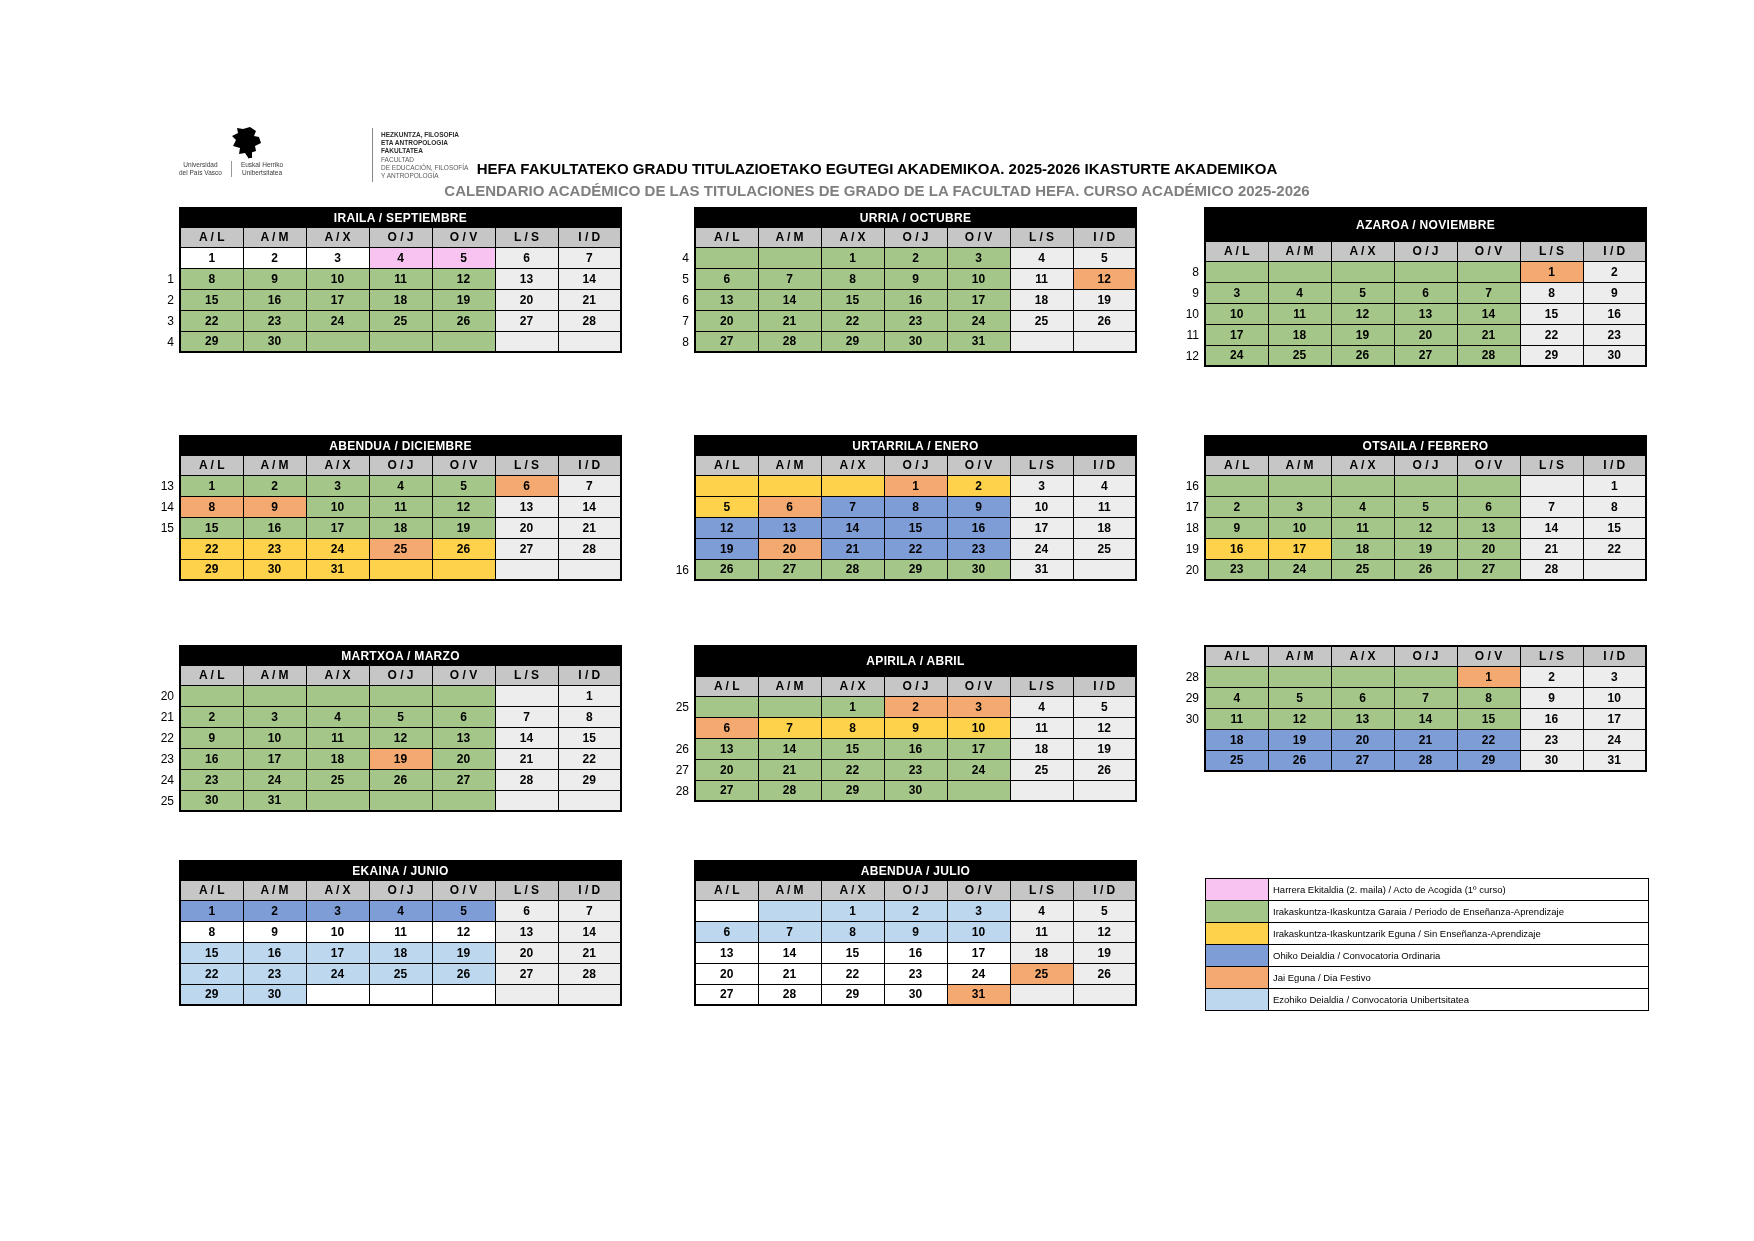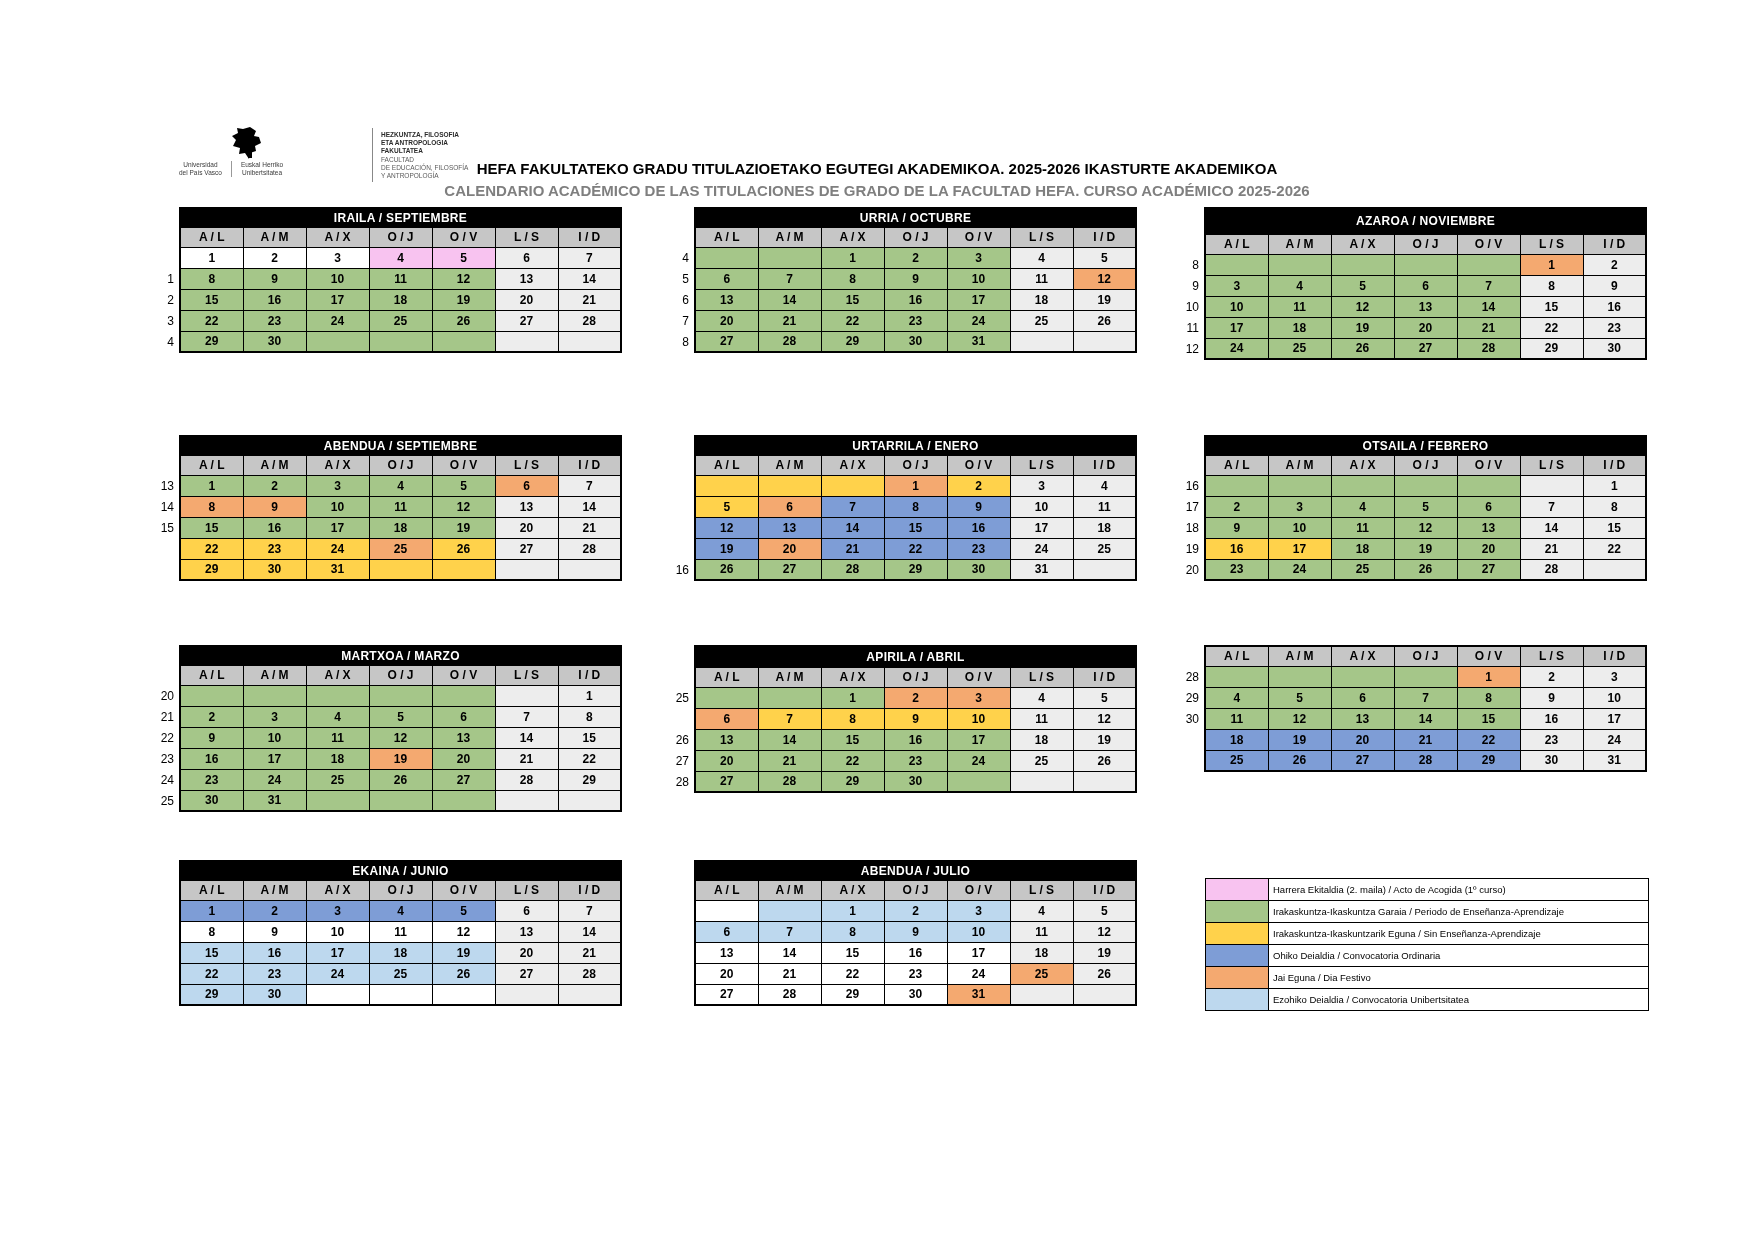--- a/index.html
+++ b/index.html
@@ -240,21 +240,21 @@
           <col style="width: 26px;">
           <col style="width: 63px;">
           <col style="width: 63px;">
           <col style="width: 63px;">
           <col style="width: 63px;">
           <col style="width: 63px;">
           <col style="width: 63px;">
           <col style="width: 63px;">
         </colgroup>
         <tbody>
-          <tr style="height: 26px;">
+          <tr style="height: 33px;">
             <td class="wk"></td>
             <td class="mtitle" colspan="7">AZAROA / NOVIEMBRE</td>
           </tr>
           <tr style="height: 20px;">
             <td class="wk"></td>
             <td class="hd">A / L</td>
             <td class="hd">A / M</td>
             <td class="hd">A / X</td>
             <td class="hd">O / J</td>
             <td class="hd">O / V</td>
@@ -320,21 +320,21 @@
           <col style="width: 63px;">
           <col style="width: 63px;">
           <col style="width: 63px;">
           <col style="width: 63px;">
           <col style="width: 63px;">
           <col style="width: 63px;">
         </colgroup>
         <tbody>
           <tr style="height: 19px;">
             <td class="wk"></td>
-            <td class="mtitle" colspan="7">ABENDUA / SEPTIEMBRE</td>
+            <td class="mtitle" colspan="7">ABENDUA / DICIEMBRE</td>
           </tr>
           <tr style="height: 20px;">
             <td class="wk"></td>
             <td class="hd">A / L</td>
             <td class="hd">A / M</td>
             <td class="hd">A / X</td>
             <td class="hd">O / J</td>
             <td class="hd">O / V</td>
             <td class="hd">L / S</td>
             <td class="hd">I / D</td>
@@ -640,21 +640,21 @@
           <col style="width: 26px;">
           <col style="width: 63px;">
           <col style="width: 63px;">
           <col style="width: 63px;">
           <col style="width: 63px;">
           <col style="width: 63px;">
           <col style="width: 63px;">
           <col style="width: 63px;">
         </colgroup>
         <tbody>
-          <tr style="height: 21px;">
+          <tr style="height: 30px;">
             <td class="wk"></td>
             <td class="mtitle" colspan="7">APIRILA / ABRIL</td>
           </tr>
           <tr style="height: 20px;">
             <td class="wk"></td>
             <td class="hd">A / L</td>
             <td class="hd">A / M</td>
             <td class="hd">A / X</td>
             <td class="hd">O / J</td>
             <td class="hd">O / V</td>

